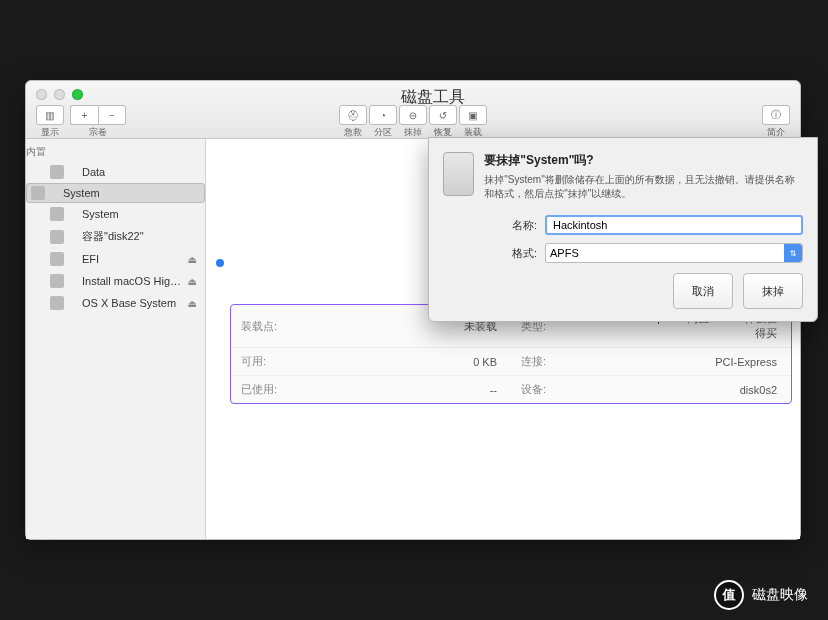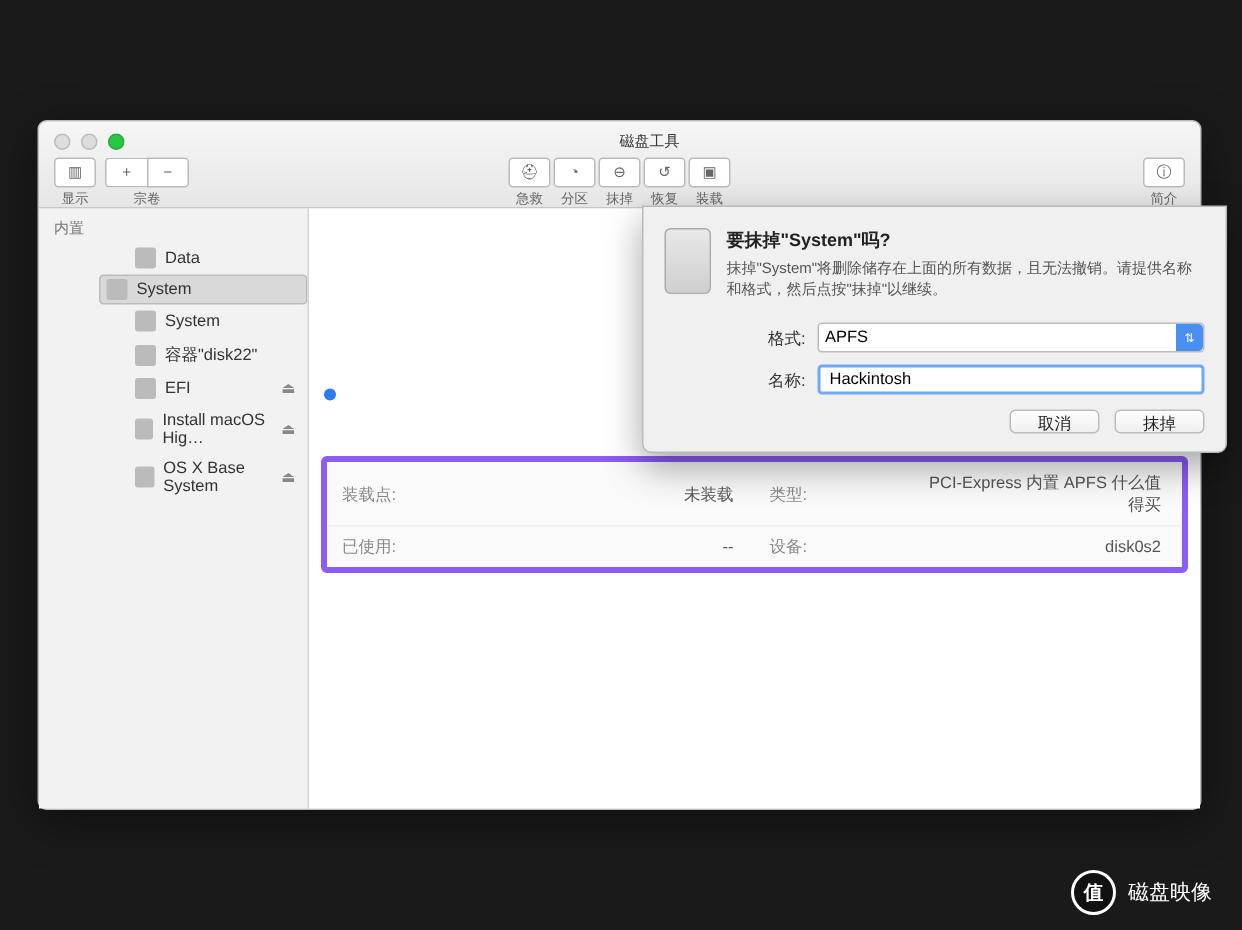--- a/index.html
+++ b/index.html
@@ -2,60 +2,60 @@
 <html><head>
 <meta charset="utf-8">
 <style>
   * { box-sizing: border-box; font-family: -apple-system, "Helvetica Neue", Arial, sans-serif; }
   body { margin:0; background:#1a1a1a; width:828px; height:620px; overflow:hidden; position:relative; }
   .window { position:absolute; left:25px; top:80px; width:776px; height:460px; background:#ececec; border:1px solid #bcbcbc; border-radius:6px; box-shadow:0 8px 30px rgba(0,0,0,.4); display:flex; flex-direction:column; }
   .titlebar { height:58px; background:linear-gradient(#f6f6f6,#e6e6e6); border-bottom:1px solid #c7c7c7; border-radius:6px 6px 0 0; display:flex; align-items:flex-start; position:relative; }
   .traffic { position:absolute; left:10px; top:8px; display:flex; gap:7px; }
   .dot { width:11px; height:11px; border-radius:50%; border:1px solid rgba(0,0,0,.15); }
   .red { background:#ddd; } .yellow { background:#ddd; } .green { background:#28c840; }
-  .title { position:absolute; left:0; right:0; top:6px; text-align:center; font-size:10px; color:#333;padding-left:40px; }
+  .title { position:absolute; left:0; right:0; top:6px; text-align:center; font-size:16px; color:#333;padding-left:40px; }
   .toolbar-left { position:absolute; left:10px; top:24px; display:flex; gap:6px; }
   .toolbar-center { position:absolute; left:50%; transform:translateX(-50%); top:24px; display:flex; gap:2px; }
   .toolbar-right { position:absolute; right:10px; top:24px; }
   .tb-group { display:flex; flex-direction:column; align-items:center; }
   .tb-btn { height:20px; min-width:28px; background:#fff; border:1px solid #bbb; border-radius:3px; display:flex; align-items:center; justify-content:center; font-size:10px; color:#666; padding:0 6px;}
   .tb-seg .tb-btn { border-radius:0; border-right:none; }
   .tb-seg .tb-btn:first-child { border-radius:3px 0 0 3px; }
   .tb-seg .tb-btn:last-child { border-radius:0 3px 3px 0; border-right:1px solid #bbb; }
   .tb-label { font-size:9px; color:#666; margin-top:1px; }
   .body { flex:1; display:flex; min-height:0; }
   .sidebar { width:180px; background:#f3f2f2; border-right:1px solid #d3d3d3; font-size:11px; overflow:auto; }
-  .sb-head { padding:6px 10px 2px; color:#777; font-size:10px; }
-  .sb-item { display:flex; align-items:center; padding:4px 10px 4px 24px; gap:6px; color:#333; position:relative;margin-left:40px;}
+  .sb-head { padding:6px 0 2px; color:#777; font-size:10px; }
+  .sb-item { display:flex; align-items:center; padding:4px 10px 4px 24px; gap:18px; color:#333; position:relative;}
   .sb-item.sel { background:#d9d9d9; }
   .sb-item .ico { width:14px; height:14px; background:#bbb; border-radius:2px; display:inline-block; }
   .eject { position:absolute; right:8px; color:#888; font-size:10px; }
   .main { flex:1; position:relative; background:#fff; }
   .size-badge { position:absolute; right:18px; top:18px; background:#fff; border:1px solid #ddd; border-radius:4px; padding:10px 18px; font-size:14px; color:#333; }
   .tabbar { position:absolute; left:10px; top:120px; display:flex; align-items:center; gap:8px; font-size:11px; color:#555;}
   .tabdot { width:8px; height:8px; border-radius:50%; background:#2a7cf0; }
-  .info { position:absolute; left:8px; right:8px; top:165px; border:4px solid #8b5cf6; border-radius:4px; background:#fafafa; }
+  .info { position:absolute; left:24px; right:8px; top:165px; border:1px solid #8b5cf6; border-radius:4px; background:#fafafa; }
   .info table { width:100%; border-collapse:collapse; font-size:11px; color:#555; }
   .info td { padding:6px 10px; border-bottom:1px solid #eee; }
   .info td.k { width:18%; color:#888; } .info td.v { width:32%; text-align:right; padding-right:14px;}
   .info tr:last-child td { border-bottom:none; }
   
   .modal { position:absolute; left:222px; top:-2px; width:390px; background:#f0f0f0; border:1px solid #b9b9b9; border-radius:0 0 6px 6px; box-shadow:0 10px 24px rgba(0,0,0,.35); padding:14px 14px 12px; }
   .modal-head { display:flex; gap:10px; }
   .hd-ico { width:44px; height:44px; background:linear-gradient(#e8e8e8,#cfcfcf); border:1px solid #aaa; border-radius:4px; }
   .hd-txt h3 { margin:0 0 4px; font-size:12px; font-weight:600; color:#222; }
   .hd-txt p { margin:0; font-size:10px; color:#555; line-height:1.4; }
   .form { margin:14px 0 10px 54px; font-size:11px; }
   .frow { display:flex; align-items:center; margin-bottom:8px; }
   .frow label { width:40px; text-align:right; color:#333; margin-right:8px; }
   .tinput { flex:1; height:20px; border:2px solid #6ea8f7; border-radius:3px; padding:0 6px; font-size:11px; background:#fff; outline:none; }
   .sel { flex:1; height:20px; border:1px solid #bbb; border-radius:3px; background:#fff; font-size:11px; padding:0 4px; position:relative; display:flex; align-items:center; }
   .sel-arrow { position:absolute; right:0; top:0; bottom:0; width:18px; background:#4a90f4; border-radius:0 3px 3px 0; display:flex; align-items:center; justify-content:center; color:#fff; font-size:8px; }
   .btns { display:flex; justify-content:flex-end; gap:10px; }
-  .mac-btn { min-width:60px; height:16px; font-size:11px; border:1px solid #bbb; border-radius:4px; background:linear-gradient(#fff,#efefef); color:#222; }
+  .mac-btn { min-width:60px; height:36px; font-size:11px; border:1px solid #bbb; border-radius:4px; background:linear-gradient(#fff,#efefef); color:#222; }
   
   .brand { position:absolute; right:20px; bottom:10px; display:flex; align-items:center; gap:8px; color:#fff; font-size:14px; }
   .brand .circ { width:30px; height:30px; border-radius:50%; background:#111; border:2px solid #fff; display:flex; align-items:center; justify-content:center; font-size:13px; font-weight:bold;}
 </style>
 </head>
 <body>
 
 <div class="window">
   <div class="titlebar">
     <div class="traffic">
@@ -157,49 +157,55 @@
       <div class="info">
         <table>
           <tbody>
               <tr>
                 <td class="k">装载点:</td>
                 <td class="v">未装载</td>
                 <td class="k">类型:</td>
                 <td class="v">PCI-Express 内置 APFS 什么值得买</td>
               </tr>
           <tr>
+                <td class="k">可用:</td>
+                <td class="v">0 KB</td>
+                <td class="k">连接:</td>
+                <td class="v">PCI-Express</td>
+              </tr>
+          <tr>
                 <td class="k">已使用:</td>
                 <td class="v">--</td>
                 <td class="k">设备:</td>
                 <td class="v">disk0s2</td>
               </tr>
         </tbody>
           </table>
       </div>
 
       <div class="modal">
         <div class="modal-head">
           <div class="hd-ico"></div>
           <div class="hd-txt">
             <h3>要抹掉"System"吗?</h3>
             <p>抹掉"System"将删除储存在上面的所有数据，且无法撤销。请提供名称和格式，然后点按"抹掉"以继续。</p>
           </div>
         </div>
         <div class="form">
           <div class="frow">
+            <label>名称:</label>
+            <input class="tinput" value="Hackintosh" style="">
+          </div>
+          <div class="frow">
             <label>格式:</label>
             <div class="sel">
               <span>APFS</span>
               <span class="sel-arrow">⇅</span>
             </div>
           </div>
-          <div class="frow">
-            <label>名称:</label>
-            <input class="tinput" value="Hackintosh" style="">
-          </div>
         </div>
         <div class="btns">
           <button class="mac-btn">取消</button>
           <button class="mac-btn">抹掉</button>
         </div>
       </div>
     </div>
   </div>
 </div>
 

